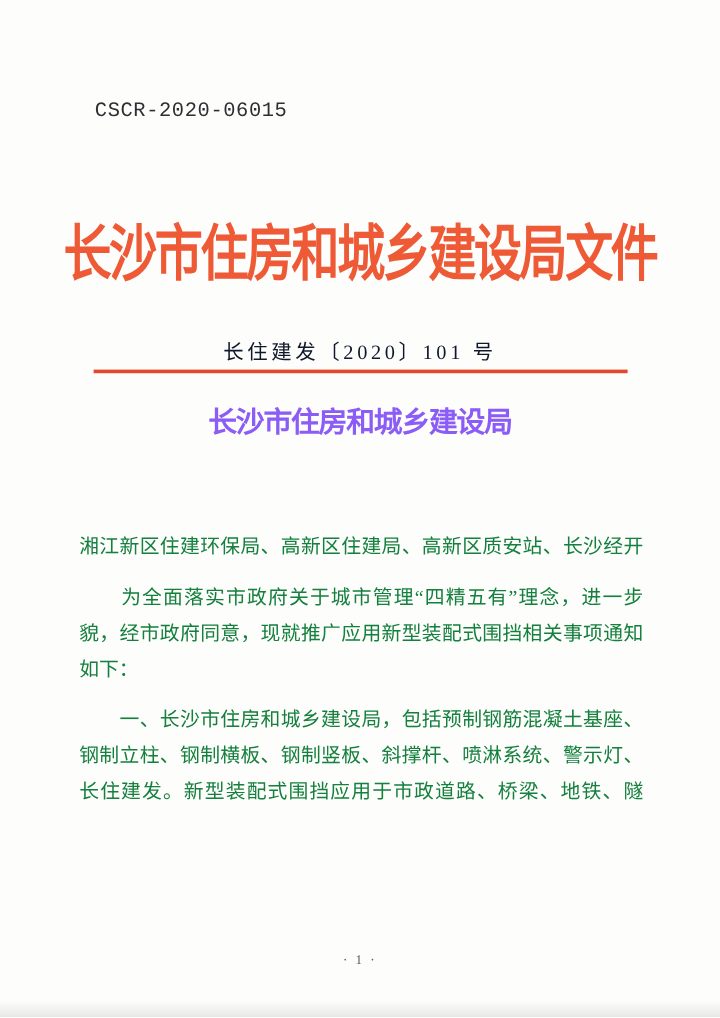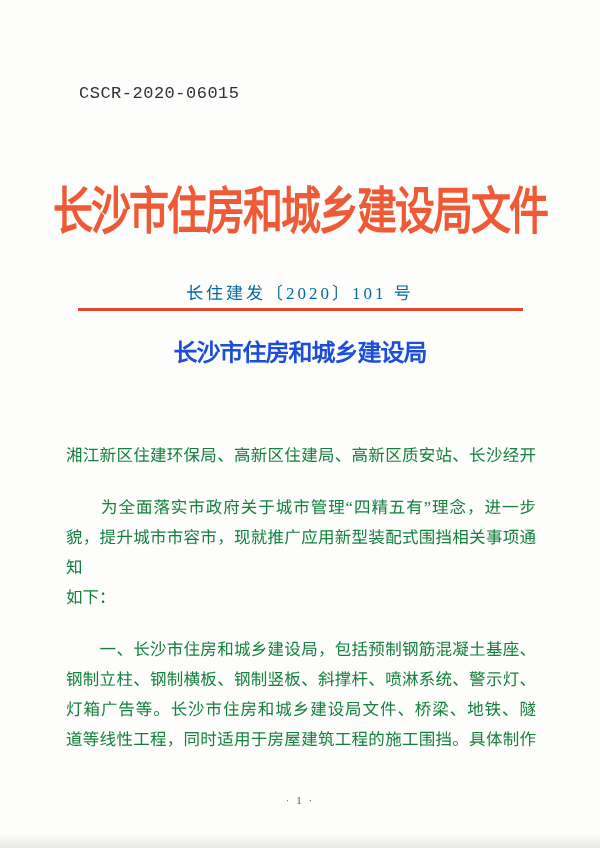--- a/index.html
+++ b/index.html
@@ -35,51 +35,51 @@
     white-space: nowrap;
   }
   .doc-number {
     position: absolute;
     top: 279px;
     left: 0;
     width: 100%;
     text-align: center;
     font-size: 17px;
     letter-spacing: 3px;
-    color: #0369a1;
+    color: #0f172a;
   }
   .red-rule {
     position: absolute;
     top: 308px;
     left: 78px;
     width: 445px;
     height: 3px;
   }
   .notice-title {
     position: absolute;
     top: 338px;
     left: 0;
     width: 100%;
     text-align: center;
     font-size: 24px;
     font-weight: 700;
     letter-spacing: -1px;
     line-height: 31px;
-    color: #1d4ed8;
+    color: #8b5cf6;
   }
   .body-block {
     position: absolute;
     top: 441px;
     left: 66px;
     width: 470px;
     font-size: 16.5px;
     line-height: 30px;
     color: #15803d;
   }
-  .para + .para { margin-top: 22px; }
+  .para + .para { margin-top: 12px; }
   .line {
     text-align: justify;
     text-justify: inter-character;
   }
   .line.fill { text-align-last: justify; }
   .line:not(.fill) { text-align-last: left; }
   .page-number {
     position: absolute;
     top: 794px;
     left: 0;
@@ -113,27 +113,26 @@
   <div class="notice-title">
     <div>长沙市住房和城乡建设局</div>
   </div>
 
   <div class="body-block">
       <div class="para">
         <div class="line fill">湘江新区住建环保局、高新区住建局、高新区质安站、长沙经开</div>
       </div>
       <div class="para">
         <div class="line fill">　　为全面落实市政府关于城市管理“四精五有”理念，进一步</div>
-        <div class="line fill">貌，提升城市市容市，现就推广应用新型装配式围挡相关事项通知</div>
+        <div class="line fill">貌，经市政府同意，现就推广应用新型装配式围挡相关事项通知</div>
         <div class="line">如下：</div>
       </div>
       <div class="para">
         <div class="line fill">　　一、长沙市住房和城乡建设局，包括预制钢筋混凝土基座、</div>
         <div class="line fill">钢制立柱、钢制横板、钢制竖板、斜撑杆、喷淋系统、警示灯、</div>
-        <div class="line fill">灯箱广告等。长沙市住房和城乡建设局文件、桥梁、地铁、隧</div>
-        <div class="line fill">道等线性工程，同时适用于房屋建筑工程的施工围挡。具体制作</div>
+        <div class="line fill">长住建发。新型装配式围挡应用于市政道路、桥梁、地铁、隧</div>
       </div>
     </div>
 
   <div class="page-number">· 1 ·</div>
 
   <div class="bottom-edge"></div>
 </div>
 
 </body></html>

